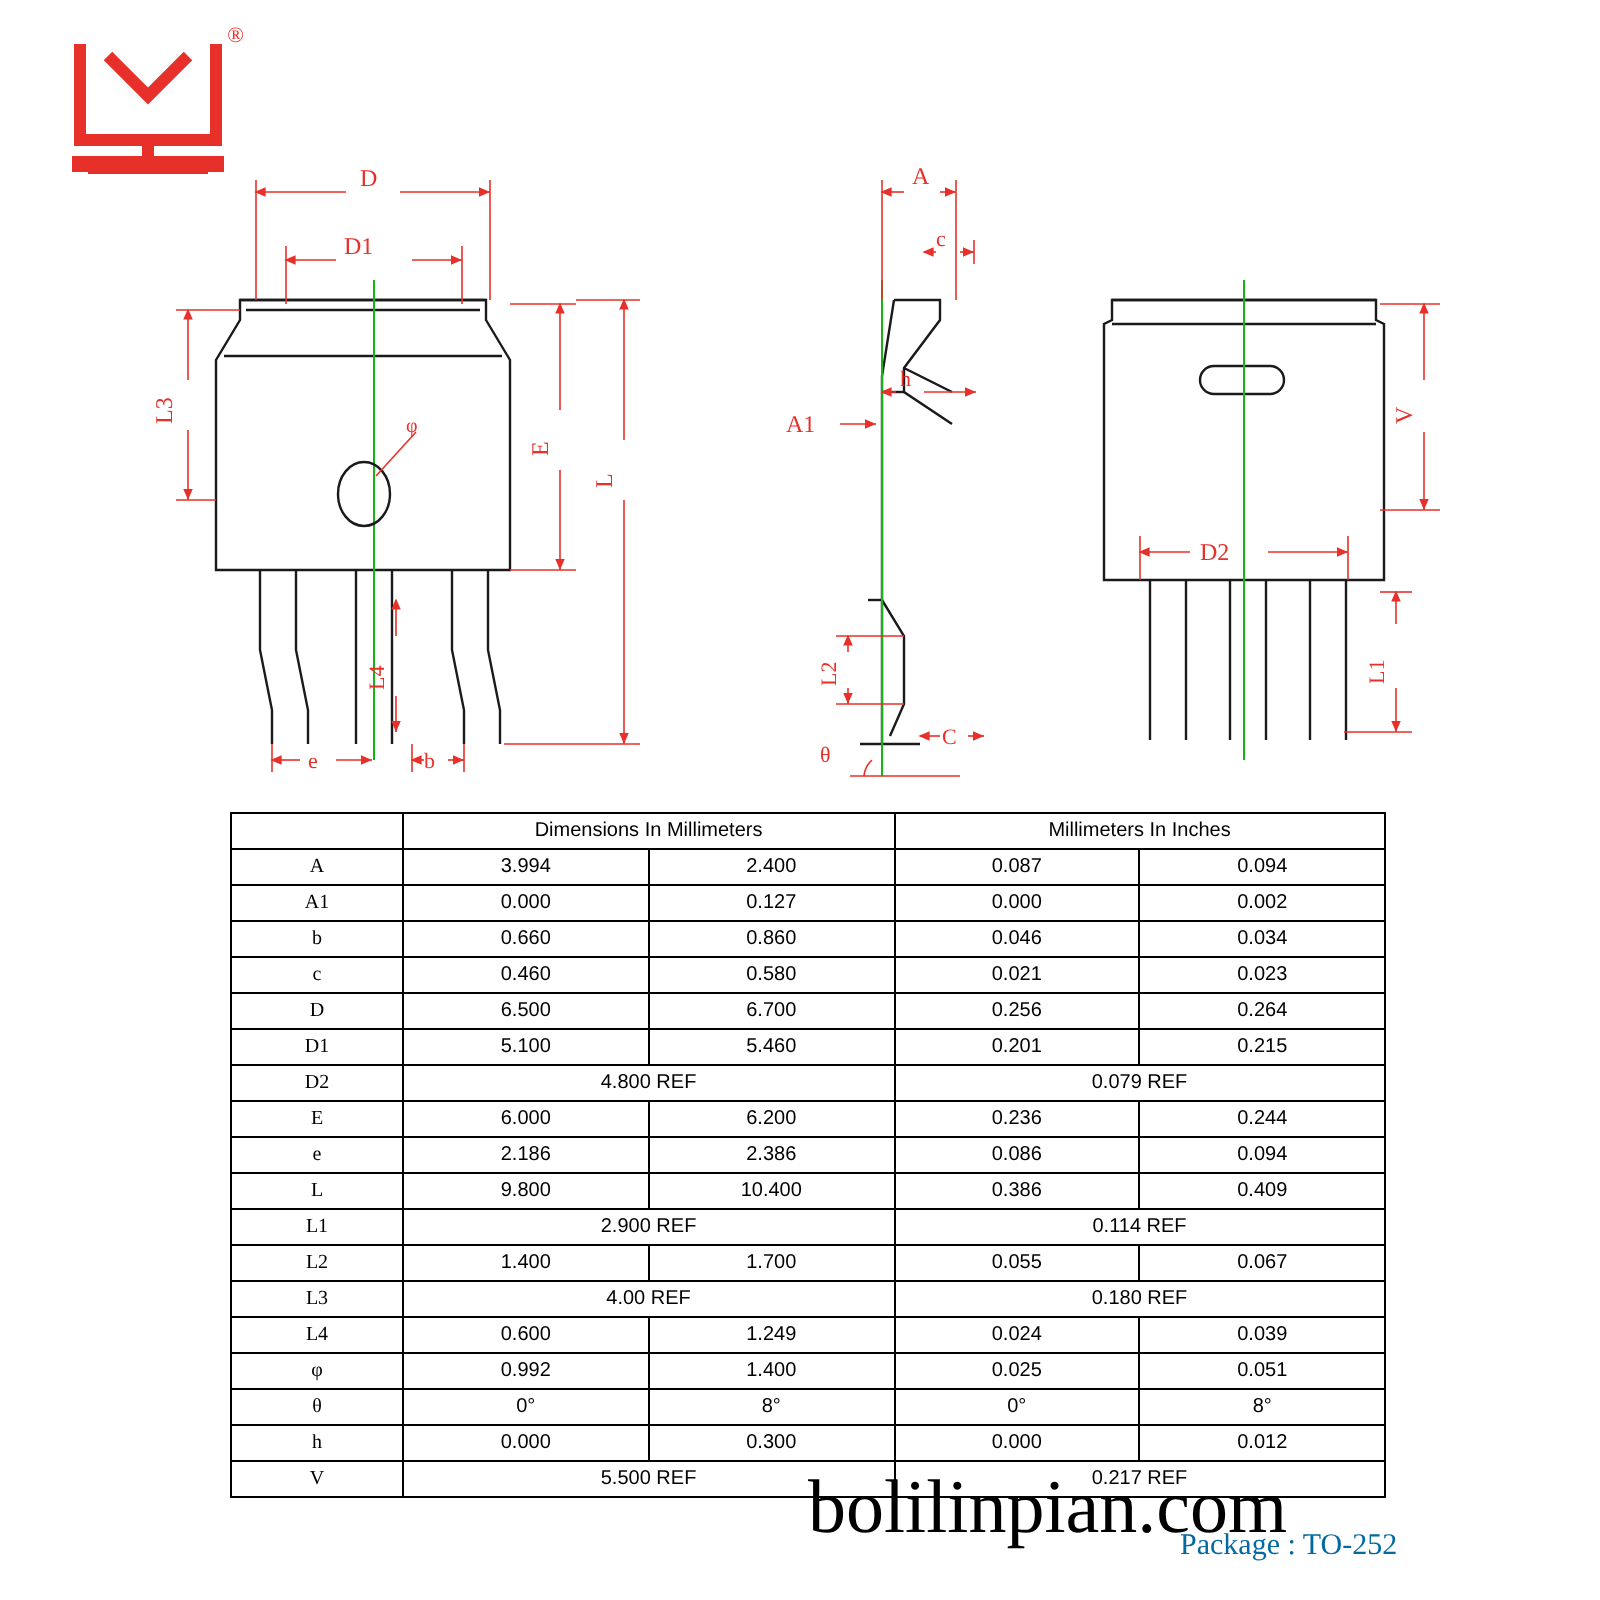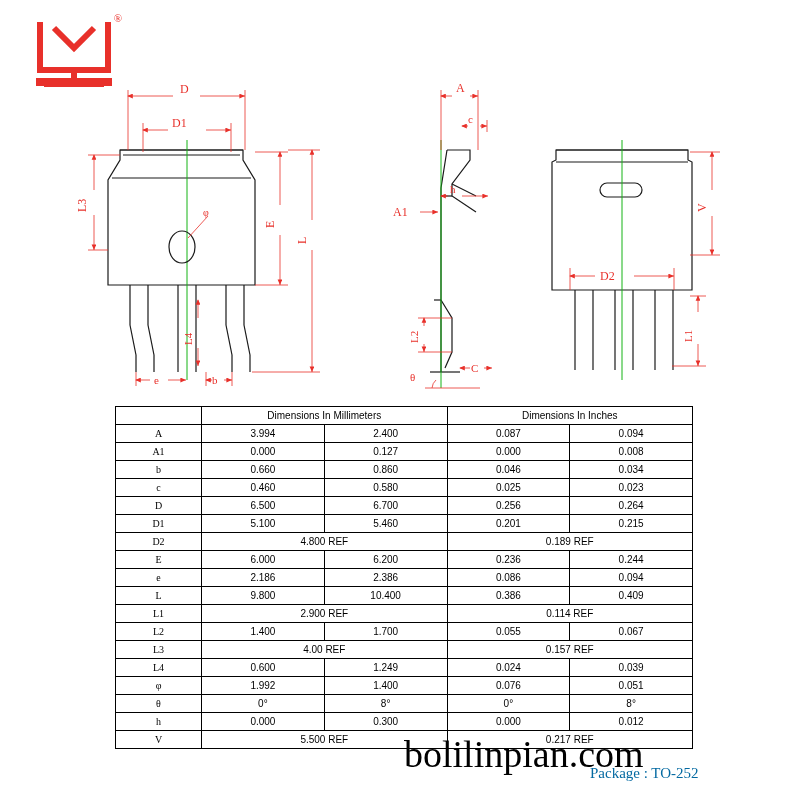--- a/index.html
+++ b/index.html
@@ -242,68 +242,68 @@
       <text x="692" y="342" font-size="11" fill="#e8302a" font-family="Liberation Serif, serif" transform="rotate(-90 692 342)">L1</text>
     </g>
   </svg>
 
   <div class="tbl-wrap">
     <table class="dim">
       <tbody id="tbody">
           <tr class="hdr-top">
             <td class="c-sym"></td>
             <td class="c-v" colspan="2">Dimensions In Millimeters</td>
-            <td class="c-v" colspan="2">Dimensions In Inches</td>
+            <td class="c-v" colspan="2">Millimeters In Inches</td>
           </tr>
           <tr>
             <td class="c-sym sym">A</td>
             <td class="c-v">3.994</td>
             <td class="c-v">2.400</td>
             <td class="c-v">0.087</td>
             <td class="c-v">0.094</td>
           </tr>
           <tr>
             <td class="c-sym sym">A1</td>
             <td class="c-v">0.000</td>
             <td class="c-v">0.127</td>
             <td class="c-v">0.000</td>
-            <td class="c-v">0.008</td>
+            <td class="c-v">0.002</td>
           </tr>
           <tr>
             <td class="c-sym sym">b</td>
             <td class="c-v">0.660</td>
             <td class="c-v">0.860</td>
             <td class="c-v">0.046</td>
             <td class="c-v">0.034</td>
           </tr>
           <tr>
             <td class="c-sym sym">c</td>
             <td class="c-v">0.460</td>
             <td class="c-v">0.580</td>
-            <td class="c-v">0.025</td>
+            <td class="c-v">0.021</td>
             <td class="c-v">0.023</td>
           </tr>
           <tr>
             <td class="c-sym sym">D</td>
             <td class="c-v">6.500</td>
             <td class="c-v">6.700</td>
             <td class="c-v">0.256</td>
             <td class="c-v">0.264</td>
           </tr>
           <tr>
             <td class="c-sym sym">D1</td>
             <td class="c-v">5.100</td>
             <td class="c-v">5.460</td>
             <td class="c-v">0.201</td>
             <td class="c-v">0.215</td>
           </tr>
           <tr>
             <td class="c-sym sym">D2</td>
             <td class="c-v" colspan="2">4.800 REF</td>
-            <td class="c-v" colspan="2">0.189 REF</td>
+            <td class="c-v" colspan="2">0.079 REF</td>
           </tr>
           <tr>
             <td class="c-sym sym">E</td>
             <td class="c-v">6.000</td>
             <td class="c-v">6.200</td>
             <td class="c-v">0.236</td>
             <td class="c-v">0.244</td>
           </tr>
           <tr>
             <td class="c-sym sym">e</td>
@@ -327,34 +327,34 @@
           <tr>
             <td class="c-sym sym">L2</td>
             <td class="c-v">1.400</td>
             <td class="c-v">1.700</td>
             <td class="c-v">0.055</td>
             <td class="c-v">0.067</td>
           </tr>
           <tr>
             <td class="c-sym sym">L3</td>
             <td class="c-v" colspan="2">4.00 REF</td>
-            <td class="c-v" colspan="2">0.157 REF</td>
+            <td class="c-v" colspan="2">0.180 REF</td>
           </tr>
           <tr>
             <td class="c-sym sym">L4</td>
             <td class="c-v">0.600</td>
             <td class="c-v">1.249</td>
             <td class="c-v">0.024</td>
             <td class="c-v">0.039</td>
           </tr>
           <tr>
             <td class="c-sym sym">φ</td>
-            <td class="c-v">1.992</td>
+            <td class="c-v">0.992</td>
             <td class="c-v">1.400</td>
-            <td class="c-v">0.076</td>
+            <td class="c-v">0.025</td>
             <td class="c-v">0.051</td>
           </tr>
           <tr>
             <td class="c-sym sym">θ</td>
             <td class="c-v">0°</td>
             <td class="c-v">8°</td>
             <td class="c-v">0°</td>
             <td class="c-v">8°</td>
           </tr>
           <tr>

